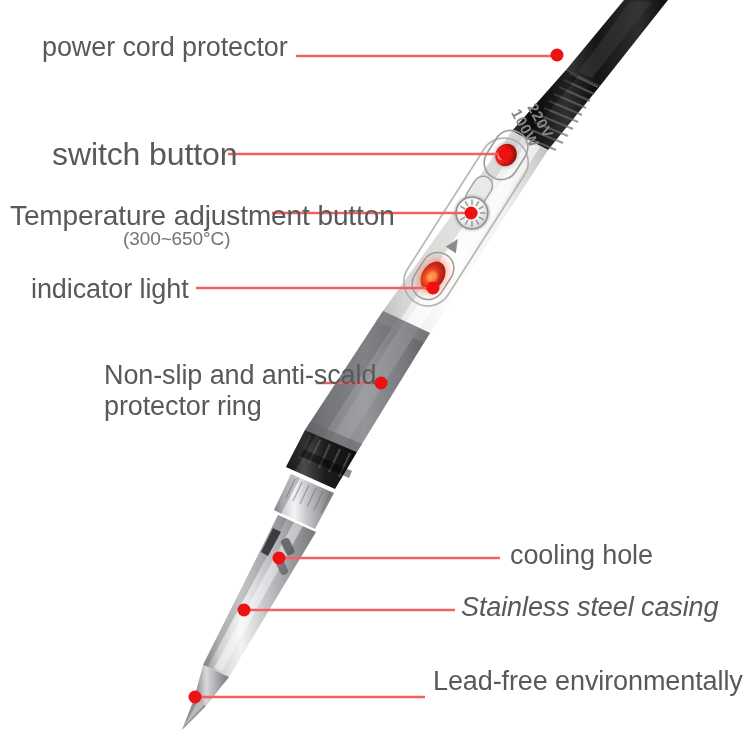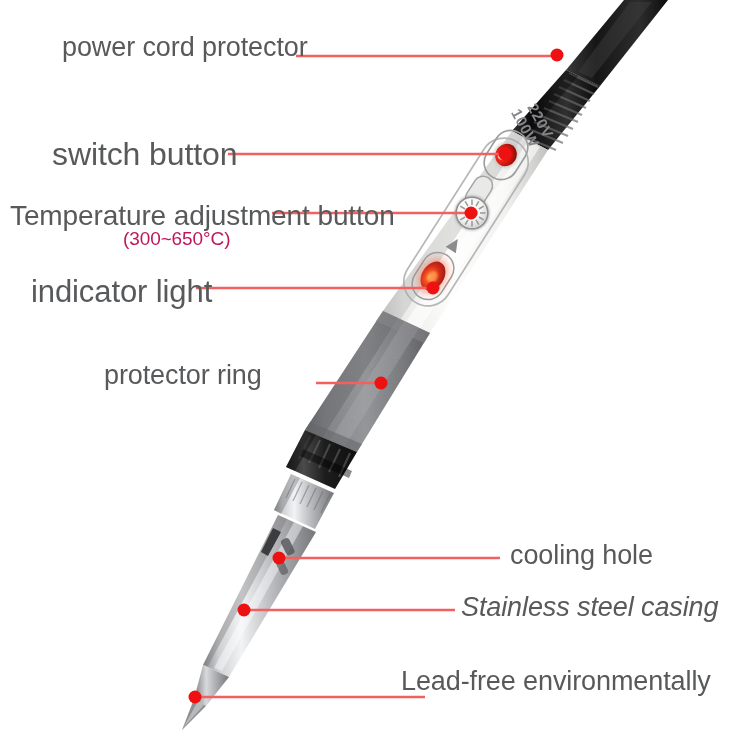--- a/index.html
+++ b/index.html
@@ -24,30 +24,30 @@
     height: 750px;
   }
   .cal {
     position: absolute;
     color: #58595b;
     font-weight: 400;
     white-space: nowrap;
     line-height: 1.16;
     letter-spacing: -0.1px;
   }
-  .cal.center { text-align: center; }
+  .cal.center { text-align: center; margin-left: 32px; }
   .sub {
     font-size: 19px;
-    color: #be185d;
-  }
-  .lbl-l1 { left: 42px;  top: 32px;  font-size: 27px; margin-left: 20px; }
+    color: #737373;
+  }
+  .lbl-l1 { left: 42px;  top: 32px;  font-size: 27px; }
   .lbl-l2 { left: 52px;  top: 136px; font-size: 32px; }
   .lbl-l3 { left: 10px;  top: 192px; font-size: 28px; margin-top: 8px; }
   .lbl-l3b{ left: 123px; top: 228px; }
-  .lbl-l4 { left: 31px;  top: 274px; font-size: 31px; }
+  .lbl-l4 { left: 31px;  top: 274px; font-size: 27px; }
   .lbl-l5 { left: 104px; top: 360px; font-size: 27px; }
   .lbl-r1 { left: 510px; top: 540px; font-size: 27px; }
   .lbl-r2 { left: 461px; top: 592px; font-size: 27px; font-style: italic; }
   .lbl-r3 { left: 401px; top: 666px; font-size: 27px; }
 </style>
 </head>
 <body>
 
 <div id="stage">
 
@@ -295,20 +295,21 @@
   <div class="cal lbl-l1">power cord protector</div>
 
   <div class="cal lbl-l2">switch button</div>
 
   <div class="cal lbl-l3">Temperature adjustment button</div>
   <div class="cal sub lbl-l3b">(300~650°C)</div>
 
   <div class="cal lbl-l4">indicator light</div>
 
   <div class="cal lbl-l5">
+    <div>Non-slip and anti-scald</div>
     <div>protector ring</div>
   </div>
 
   <div class="cal lbl-r1">cooling hole</div>
 
   <div class="cal lbl-r2">Stainless steel casing</div>
 
   <div class="cal center lbl-r3">
     <div>Lead-free environmentally</div>
   </div>

